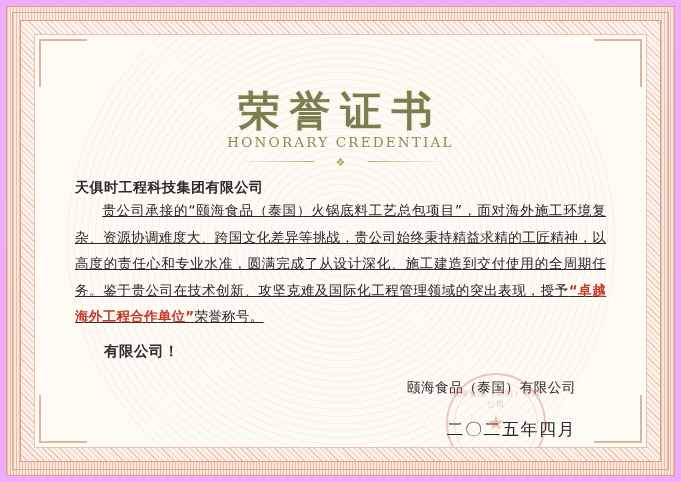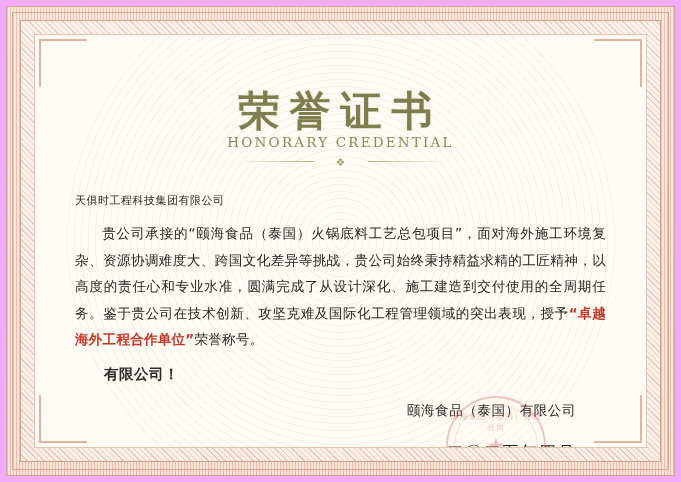--- a/index.html
+++ b/index.html
@@ -163,36 +163,37 @@
     margin-left: -14px;
     width: 28px;
     text-align: center;
     font-size: 11px;
     color: #b2a46d;
     line-height: 11px;
   }
 
   
   .recipient {
-    margin-top: 26px;
+    margin-top: 12px;
     font-family: "DejaVu Sans", "Liberation Sans", sans-serif;
-    font-size: 11px;
-    font-weight: normal;
+    font-size: 14px;
+    font-weight: bold;
     color: #2b2b2b;
     letter-spacing: 0.5px;
   }
   .para {
-    margin-top: 12px;
+    margin-top: 0;
     font-size: 13.6px;
     line-height: 1.95;
     color: #262626;
     text-align: justify;
     text-justify: inter-ideograph;
     text-indent: 2em;
     letter-spacing: 0.2px;
+    text-decoration: underline;
   }
   .highlight {
     color: #c0392b;
     font-weight: bold;
   }
   .special-note {
     margin-top: 12px;
     font-size: 14.5px;
     font-weight: bold;
     color: #2b2b2b;

